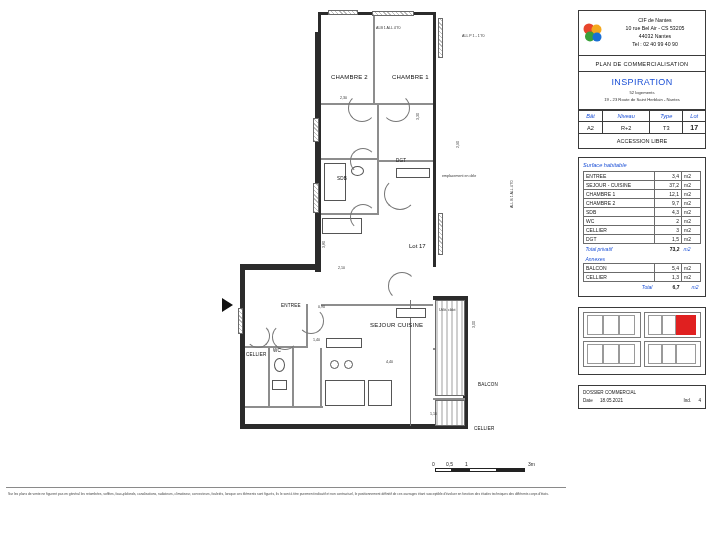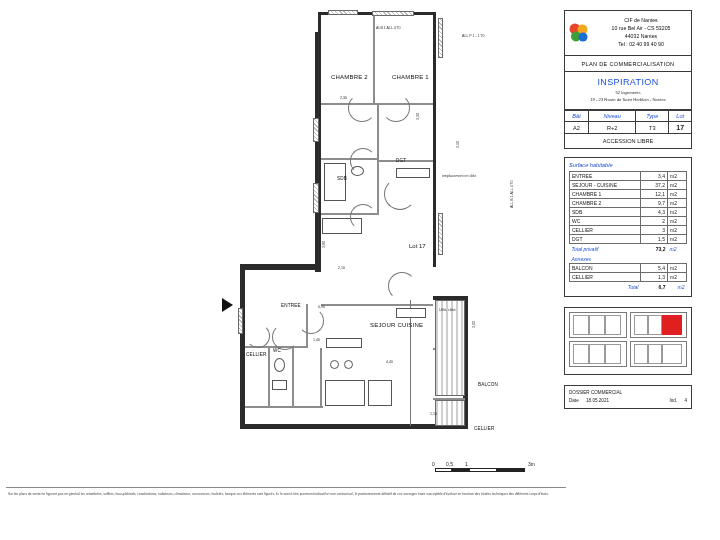--- a/index.html
+++ b/index.html
@@ -1,20 +1,20 @@
 <!DOCTYPE html>
 <html><head>
 <meta charset="utf-8">
 <style>
   html,body{margin:0;padding:0;}
   body{width:720px;height:540px;background:#ffffff;font-family:"Liberation Sans",sans-serif;color:#222;overflow:hidden;}
   .page{position:relative;width:720px;height:540px;}
 
   
-  .panel{position:absolute;left:564px;top:10px;width:128px;}
+  .panel{position:absolute;left:578px;top:10px;width:128px;}
   .box{border:1px solid #3a3a3a;box-sizing:border-box;}
   .box + .box{border-top:none;}
   .logo-row{display:flex;align-items:center;padding:4px 3px;height:46px;box-sizing:border-box;}
   .logo{width:22px;height:22px;flex:0 0 22px;margin-right:4px;position:relative;}
   .logo svg{display:block;}
   .addr{font-size:5.2px;line-height:1.5;text-align:center;flex:1;color:#111;}
   .bar{height:16px;display:flex;align-items:center;justify-content:center;font-size:5.6px;letter-spacing:.3px;color:#111;}
   .insp-box{padding:5px 2px 6px;text-align:center;}
   .insp{color:#1a4fd6;font-size:9px;letter-spacing:.4px;}
   .insp-sub{font-size:4.2px;color:#333;margin-top:3px;line-height:1.6;}

